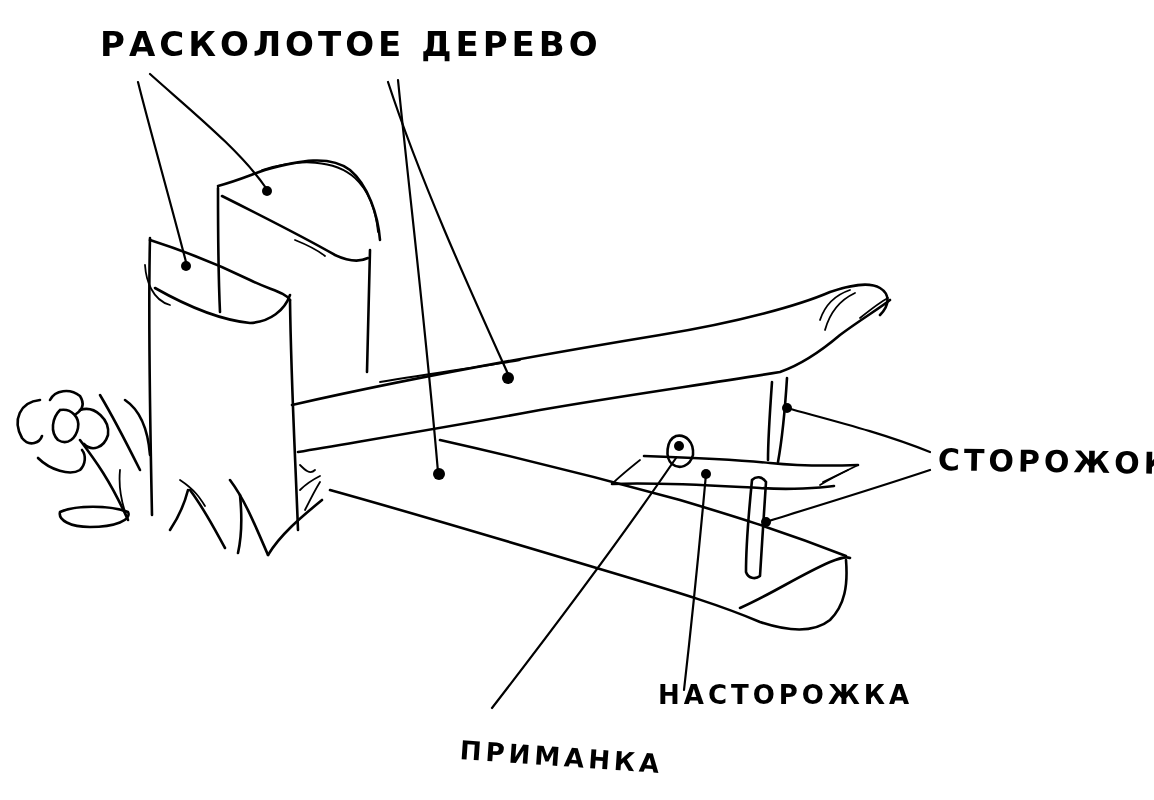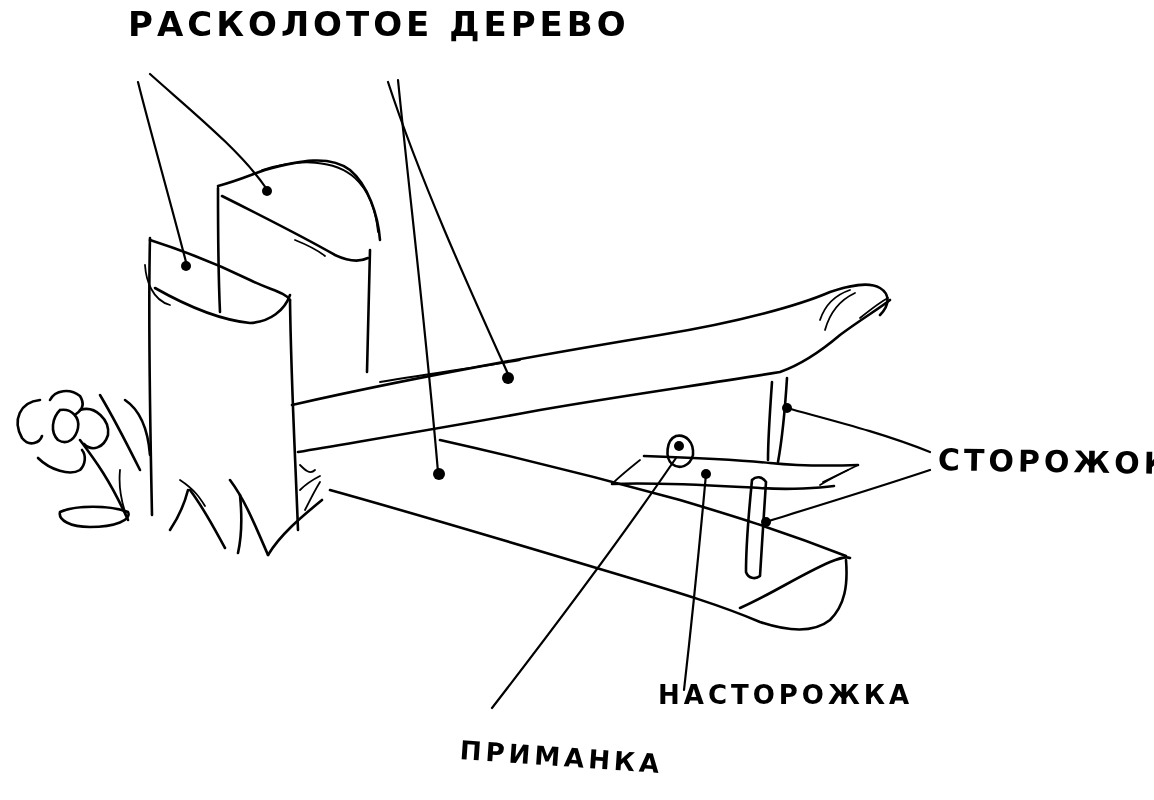--- a/index.html
+++ b/index.html
@@ -110,16 +110,16 @@
     <path class="leader" d="M766,522 C810,508 870,490 930,470"></path>
     <circle class="dot" cx="766" cy="522" r="5"></circle>
 
     <path class="leader" d="M706,474 C700,540 692,620 684,690"></path>
     <circle class="dot" cx="706" cy="474" r="5"></circle>
 
     <path class="leader" d="M676,458 C620,540 560,620 492,708"></path>
   </g>
 </svg>
 
-<div class="label" style="left:100px; top:4px; font-size:34px;margin-left:28px;">РАСКОЛОТОЕ ДЕРЕВО</div>
+<div class="label" style="left:100px; top:24px; font-size:34px;">РАСКОЛОТОЕ ДЕРЕВО</div>
 <div class="label" style="left:938px; top:442px; font-size:30px; transform: rotate(1deg);">СТОРОЖОК</div>
 <div class="label" style="left:658px; top:680px; font-size:26px;text-align:center;">НАСТОРОЖКА</div>
 <div class="label" style="left:460px; top:735px; font-size:26px; transform: rotate(4deg);">ПРИМАНКА</div>
 
 </body></html>

